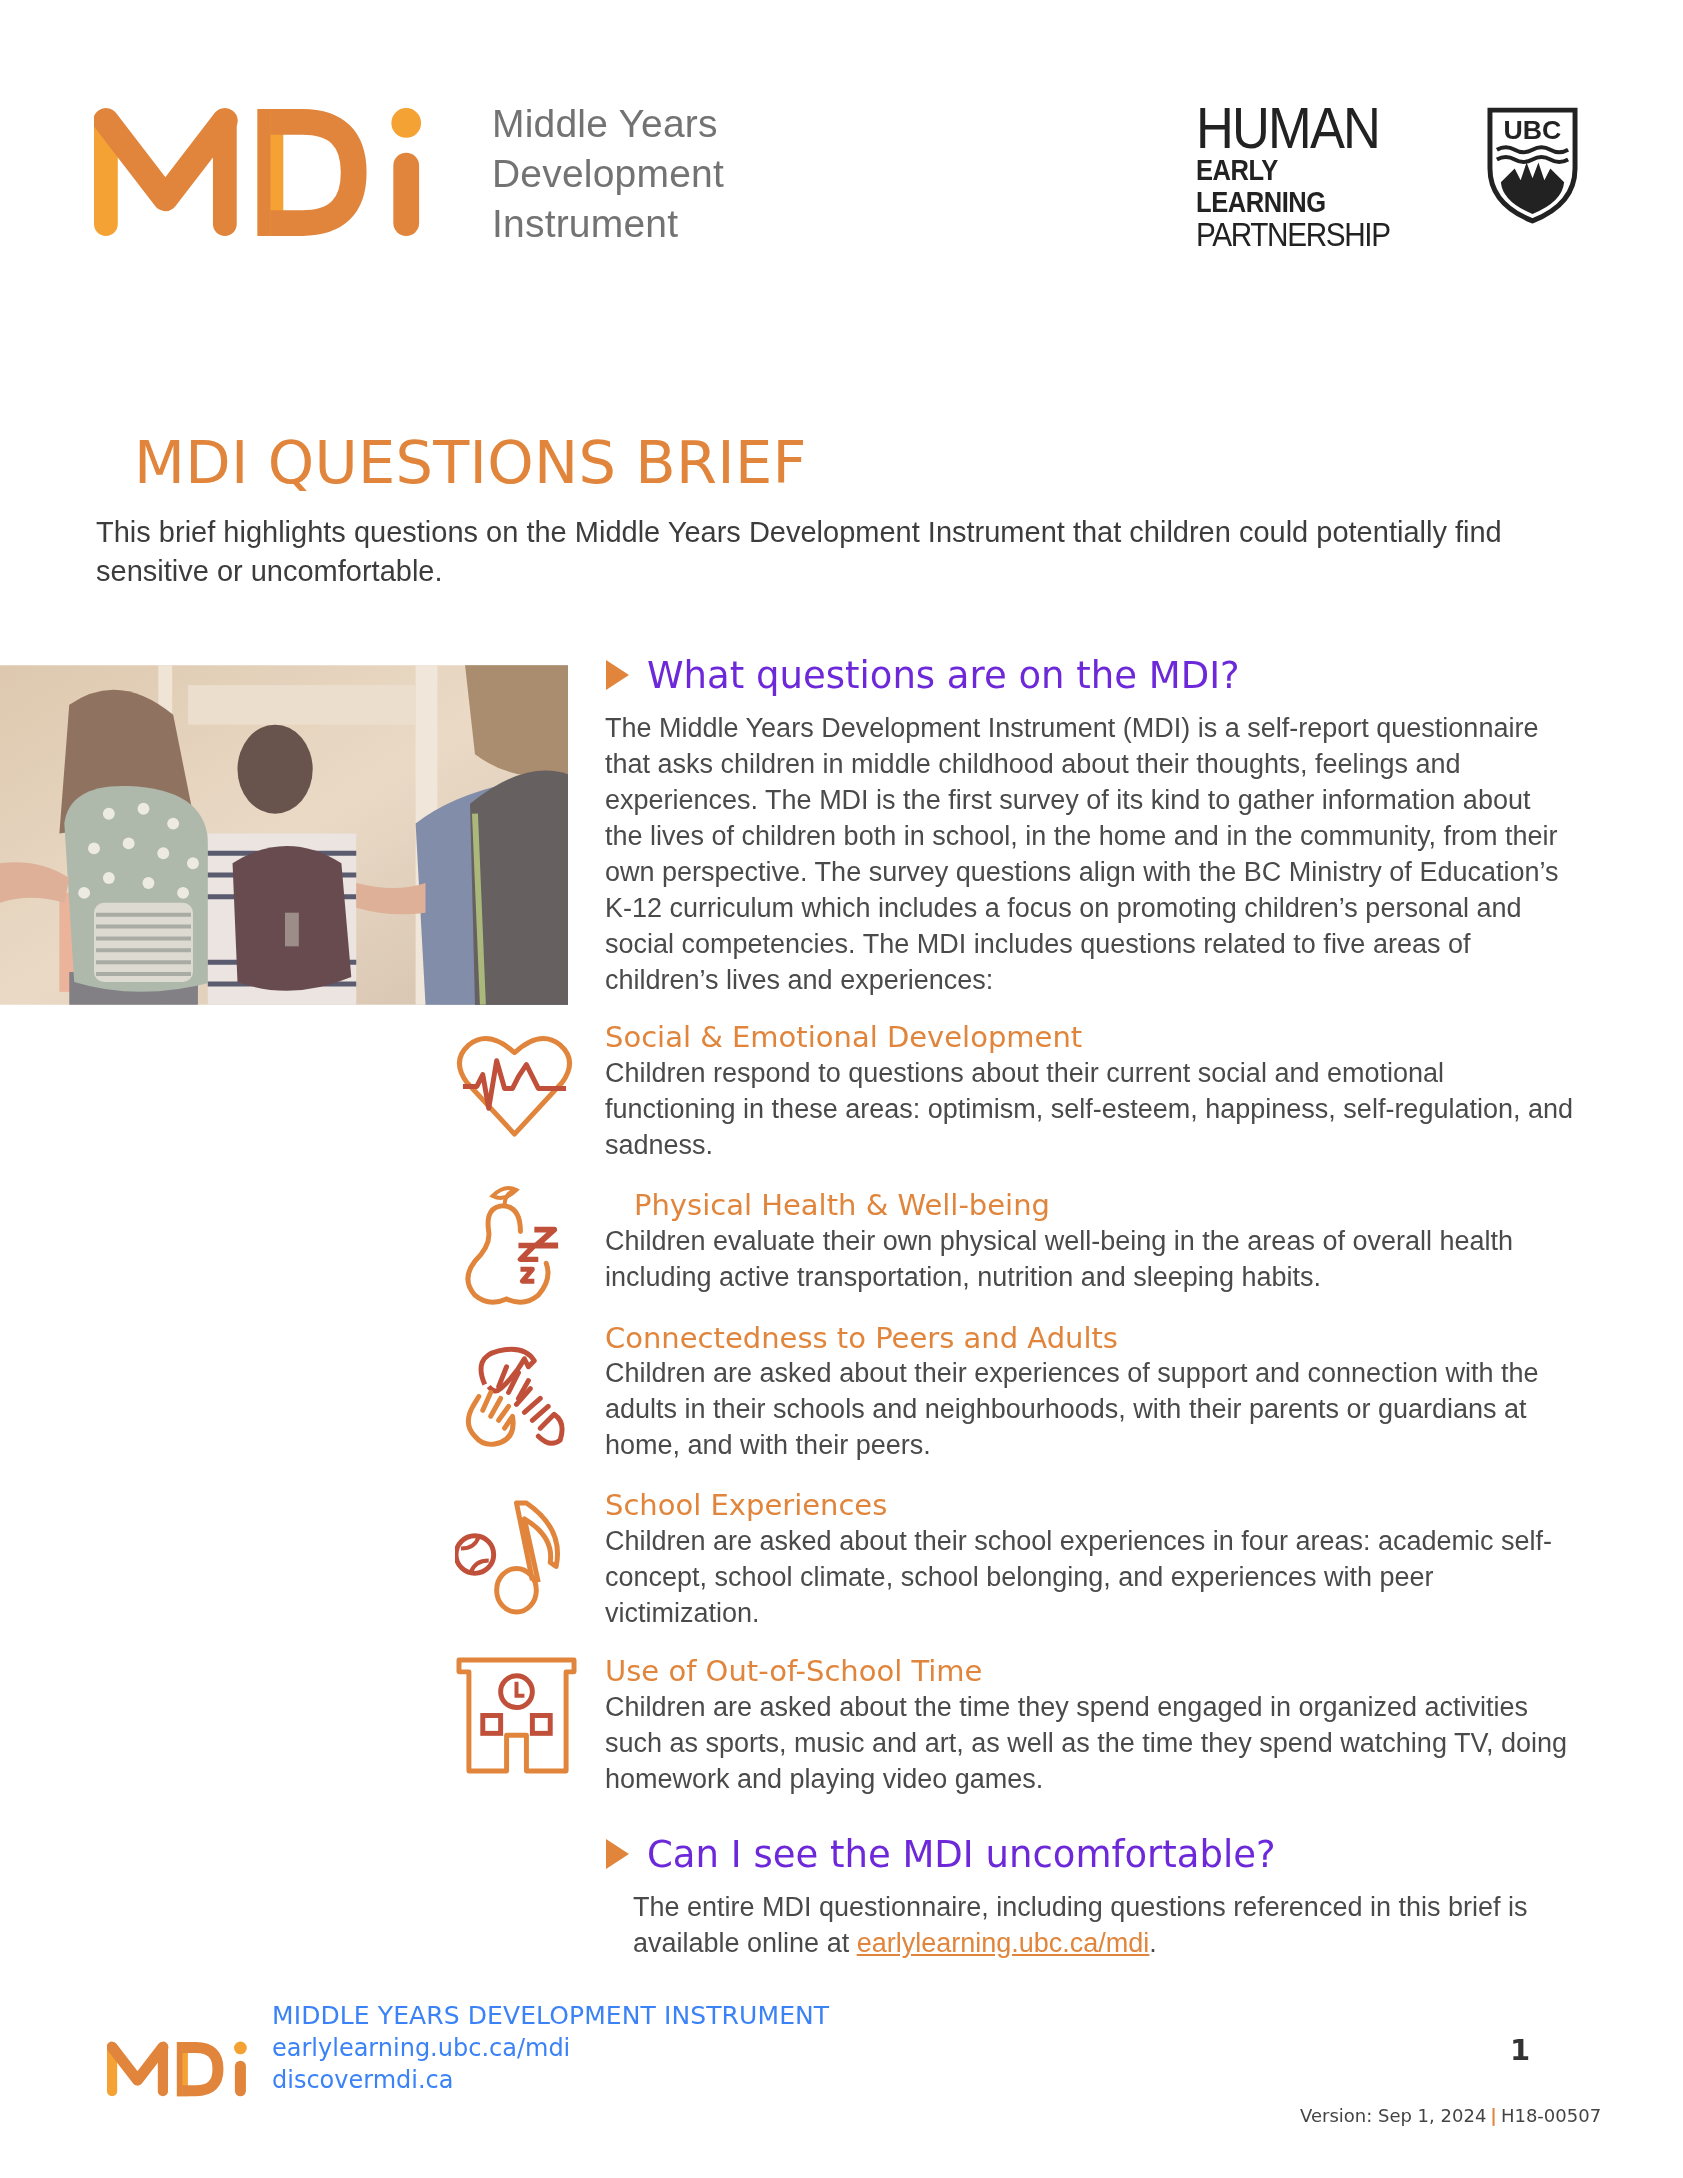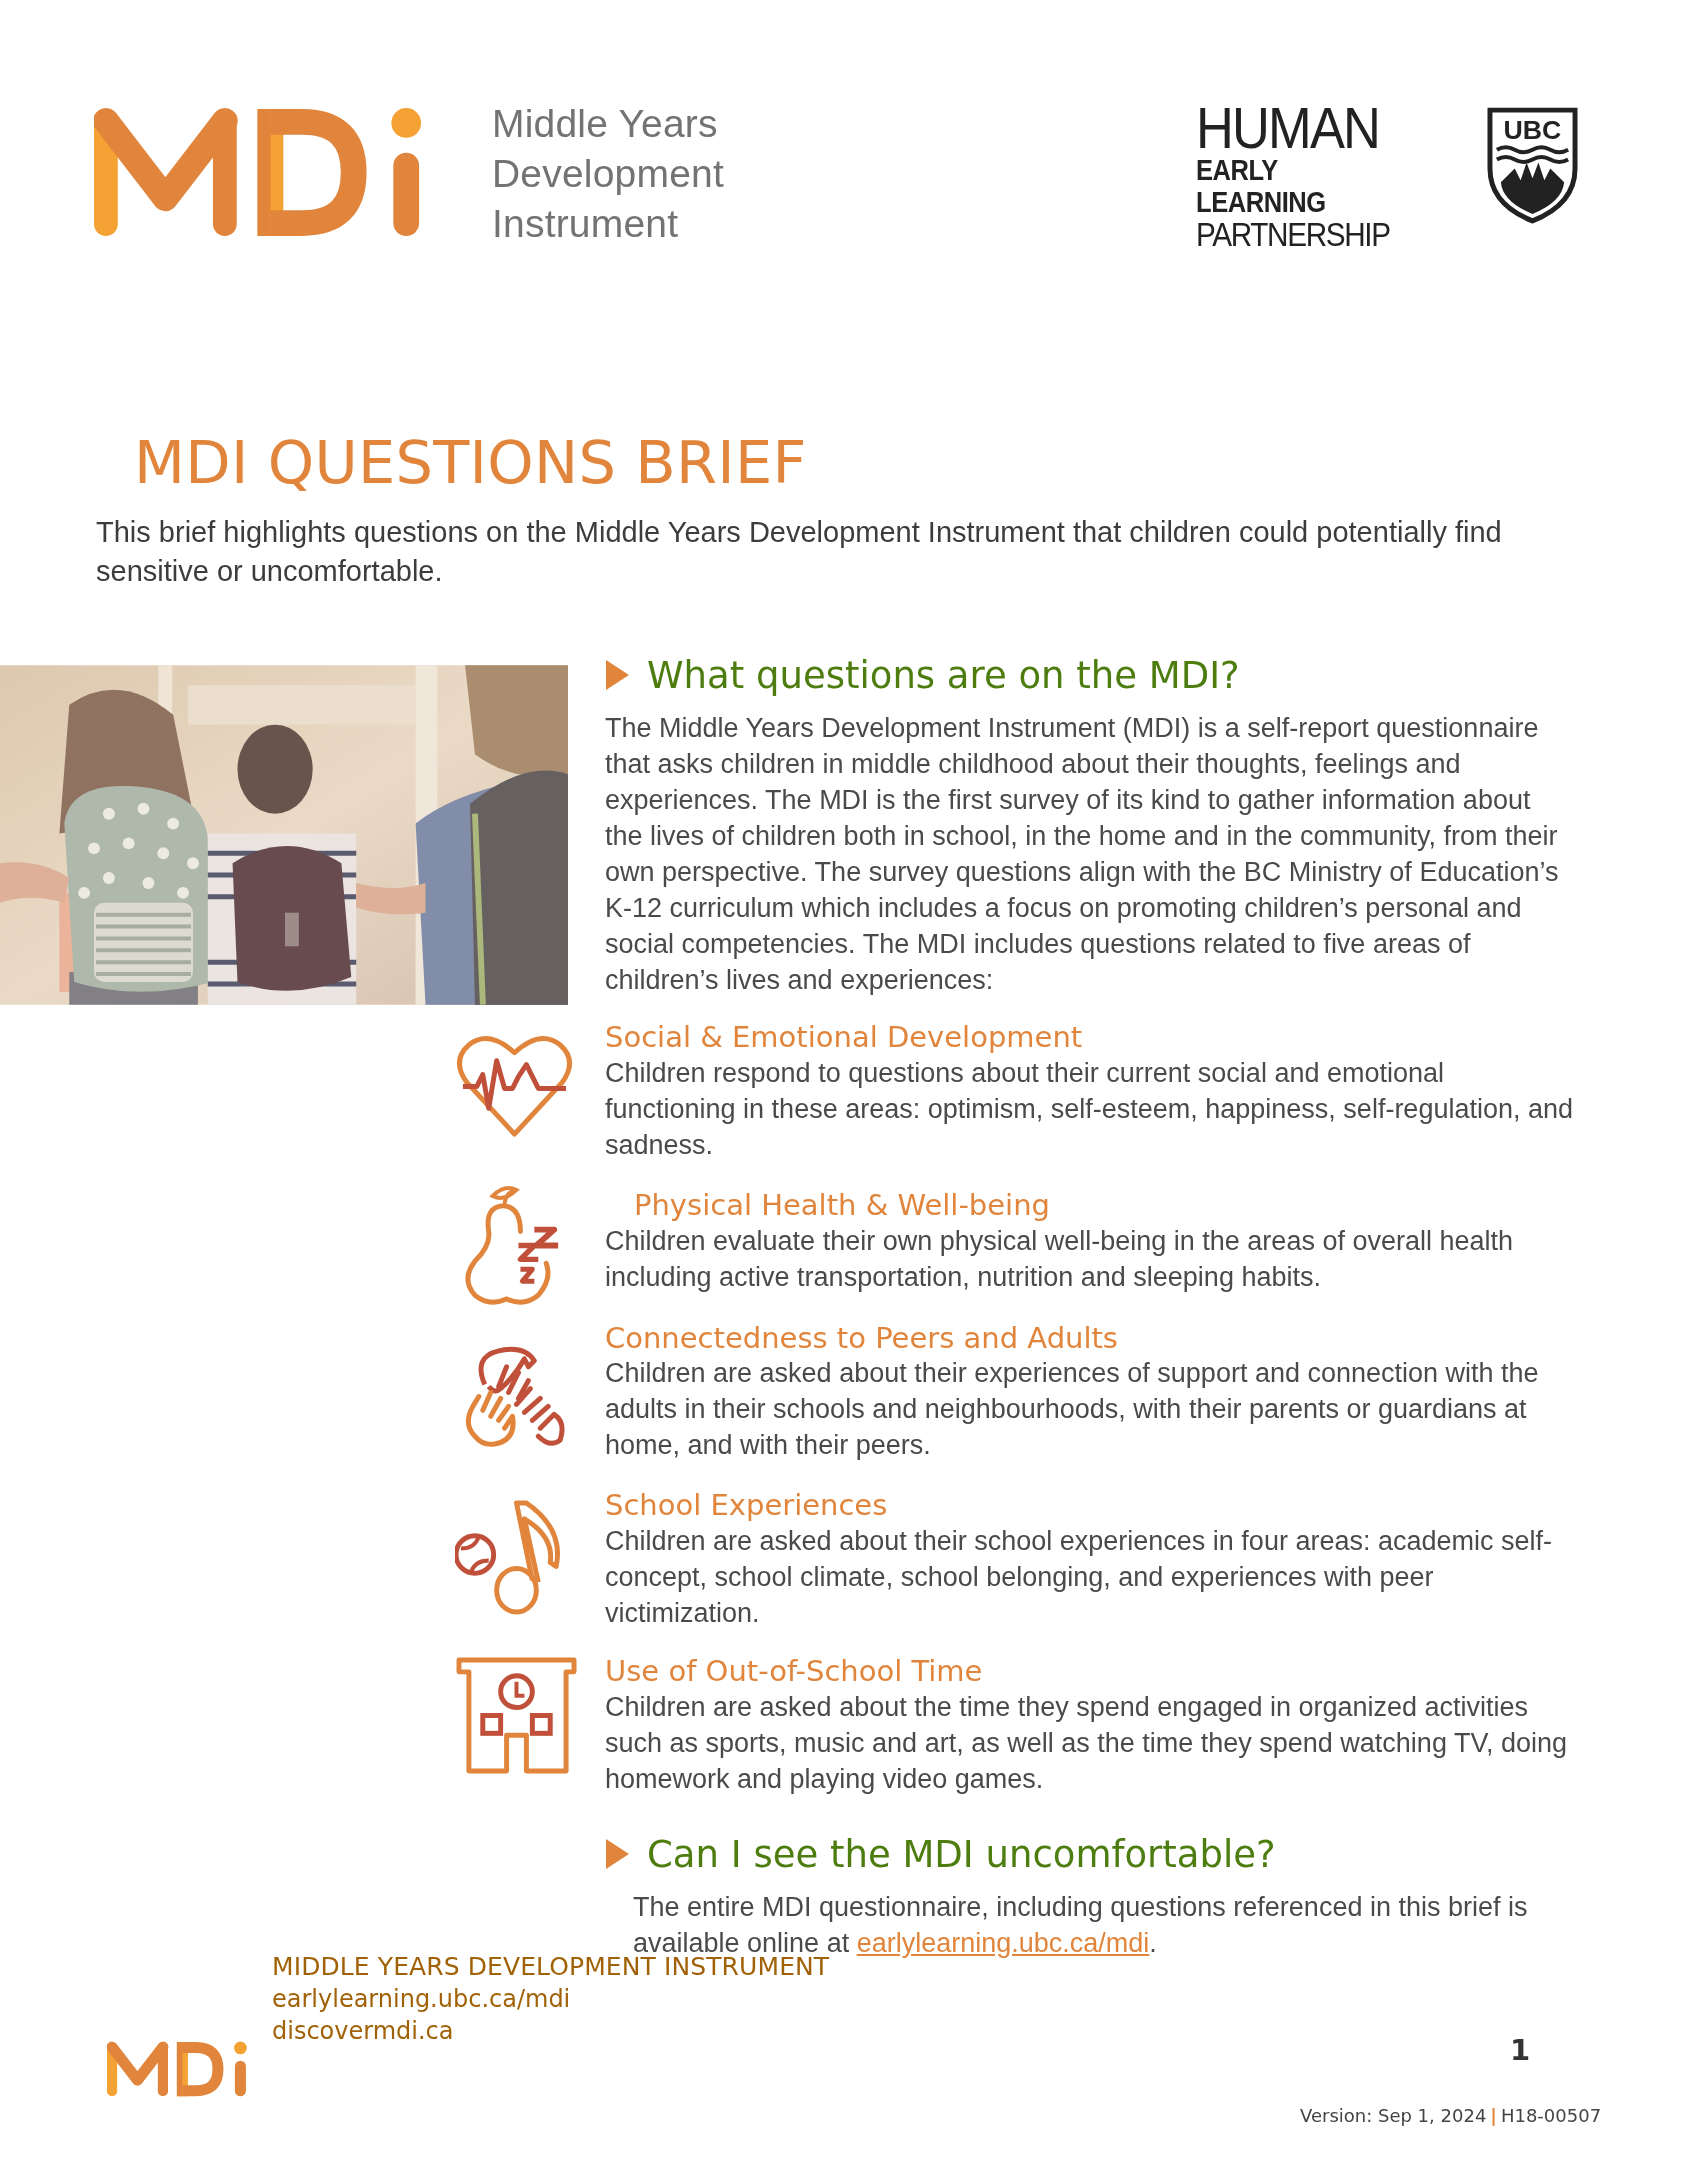--- a/index.html
+++ b/index.html
@@ -23,33 +23,33 @@
   
   .title { left:95px; top:424px; font-size:59px; line-height:77px; color:#e0853b;
            font-family:"DejaVu Sans", sans-serif; font-weight:normal; letter-spacing:0.3px;margin-left:39px; }
   .intro { left:96px; top:513px; width:1485px; font-size:29px; line-height:39px; color:#3c3c3c;
            font-family:"Liberation Sans", sans-serif; font-weight:normal; }
 
   
   .photo { left:0; top:665px; width:568px; height:340px; overflow:hidden; }
 
   
-  .h2 { left:606px; font-size:37px; line-height:46px; color:#4d7c0f; font-family:"DejaVu Sans", sans-serif; }
+  .h2 { left:606px; font-size:37px; line-height:46px; color:#6d28d9; font-family:"DejaVu Sans", sans-serif; }
   .h2 .tri { display:inline-block; width:0; height:0; border-top:15px solid transparent;
              border-bottom:15px solid transparent; border-left:23px solid #e0853b; margin-right:18px;
              vertical-align:-2px; }
   .body { left:605px; width:970px; font-size:27px; line-height:36px; color:#4a4a4a;
           font-family:"Liberation Sans", sans-serif; }
   .area-title { left:605px; font-size:29px; line-height:36px; color:#e0853b; font-family:"DejaVu Sans", sans-serif; }
   .icon { left:455px; }
   .link { color:#e0853b; text-decoration:underline; }
 
   
   .foot-logo { left:107px; top:2037px; width:144px; height:63px; }
-  .foot-text { left:272px; top:1951px; font-family:"DejaVu Sans", sans-serif; color:#a16207; }
+  .foot-text { left:272px; top:2000px; font-family:"DejaVu Sans", sans-serif; color:#3b82f6; }
   .foot-text .l1 { font-size:25px; line-height:32px; letter-spacing:0.1px; }
   .foot-text .l2 { font-size:24px; line-height:32px; }
   .page-num { left:1510px; top:2033px; font-size:29px; font-weight:bold; color:#333; font-family:"DejaVu Sans", sans-serif; }
   .version { left:1300px; top:2105px; font-size:18px; color:#444; font-family:"DejaVu Sans", sans-serif; }
   .version .sep { color:#e0853b; font-weight:bold; margin:0 4px; }
 </style>
 </head>
 <body>
 
 <svg class="abs mdi-logo" viewBox="0 0 340 145">

